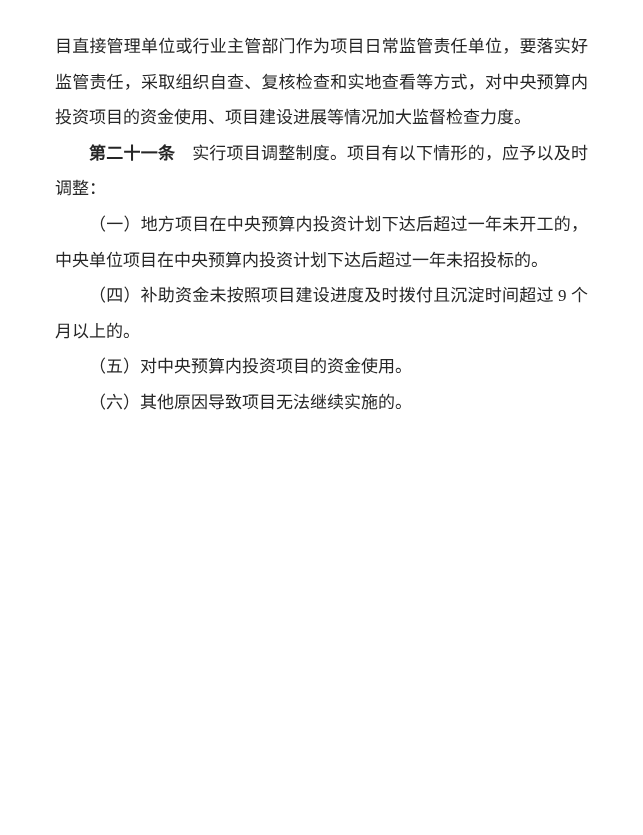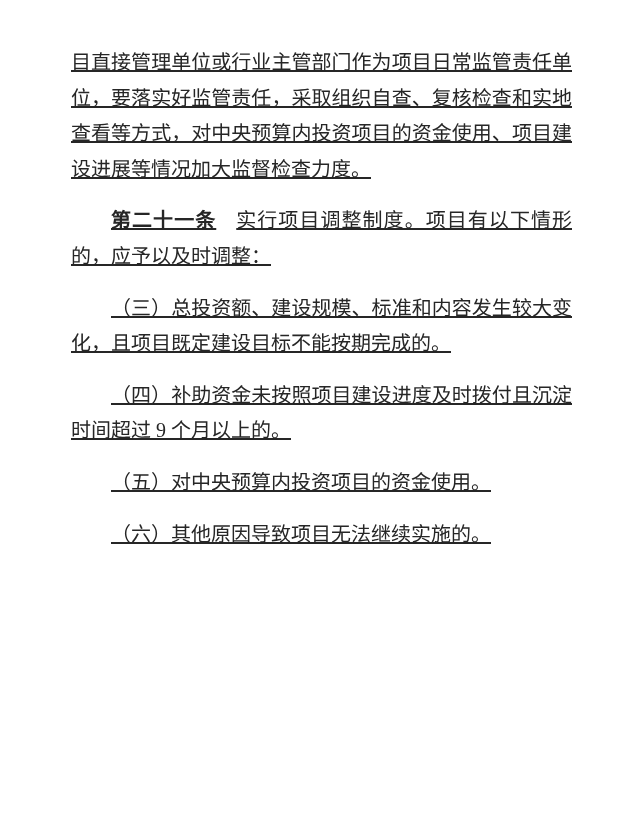--- a/index.html
+++ b/index.html
@@ -13,29 +13,28 @@
     overflow: hidden;
   }
   .page {
     box-sizing: border-box;
     width: 643px;
     height: 835px;
     padding: 29px 55px 0 55px;
     background: var(--page-bg, #ffffff);
   }
   .para {
-    margin: 16px;
+    margin: 0;
     padding: 0;
     font-family: "Liberation Serif", "DejaVu Serif", serif;
-    font-size: 20px;
+    font-size: 17px;
     line-height: 35.6px;
     color: var(--page-fg, #262626);
     text-align: justify;
     letter-spacing: 0;
-    text-decoration: underline;
   }
   .indent {
     text-indent: 2em;
   }
   .art-num {
     font-weight: bold;
     margin-right: 1em;
   }
   .art-num:empty {
     display: none;
@@ -44,23 +43,23 @@
 </head>
 <body>
 
 <div class="page">
 
   <p class="para"><span>目直接管理单位或行业主管部门作为项目日常监管责任单位，要落实好监管责任，采取组织自查、复核检查和实地查看等方式，对中央预算内投资项目的资金使用、项目建设进展等情况加大监督检查力度。</span></p>
 
 
   <p class="para indent"><span class="art-num">第二十一条</span><span>实行项目调整制度。项目有以下情形的，应予以及时调整：</span></p>
 
+  <p class="para indent"><span>（一）地方项目在中央预算内投资计划下达后超过一年未开工的，中央单位项目在中央预算内投资计划下达后超过一年未招投标的。</span></p>
 
 
-  <p class="para indent"><span>（三）总投资额、建设规模、标准和内容发生较大变化，且项目既定建设目标不能按期完成的。</span></p>
 
   <p class="para indent"><span>（四）补助资金未按照项目建设进度及时拨付且沉淀时间超过 9 个月以上的。</span></p>
 
   <p class="para indent"><span>（五）对中央预算内投资项目的资金使用。</span></p>
 
   <p class="para indent"><span>（六）其他原因导致项目无法继续实施的。</span></p>
 
 
 </div>
 

